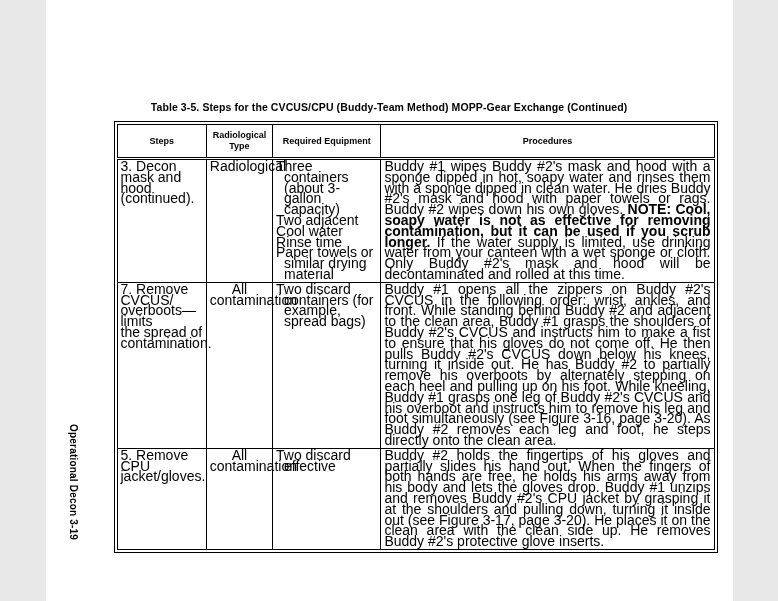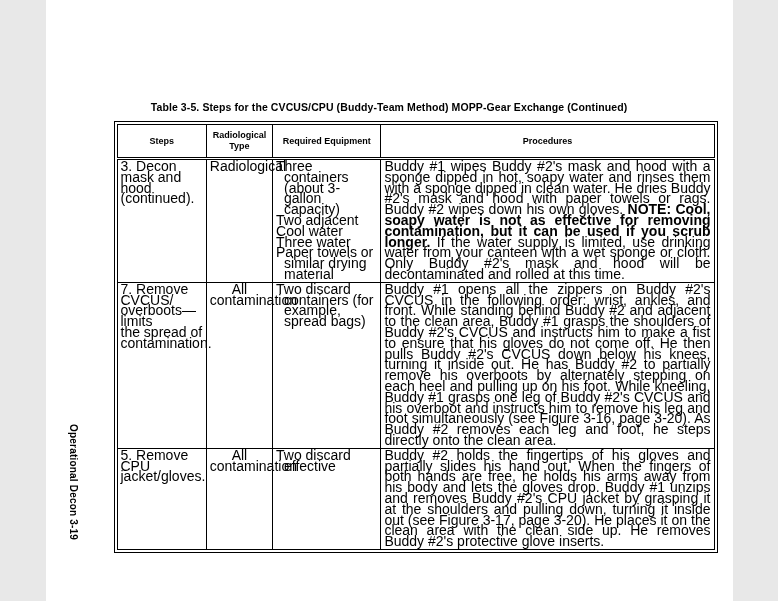--- a/index.html
+++ b/index.html
@@ -109,21 +109,21 @@
 hood (continued).</div>
             </td>
           <td>
               <div class="cell-contam">Radiological</div>
             </td>
           <td>
             <div>
               <div class="equip-item">Three containers (about 3-gallon capacity)</div>
               <div class="equip-item">Two adjacent</div>
               <div class="equip-item">Cool water</div>
-              <div class="equip-item">Three water</div>
+              <div class="equip-item">Rinse time</div>
               <div class="equip-item">Paper towels or similar drying material</div>
             </div>
           </td>
           <td>
             <div class="cell-proc"><span>Buddy #1 wipes Buddy #2's mask and hood with a sponge dipped in hot, soapy water and rinses them with a sponge dipped in clean water.  He dries Buddy #2's mask and hood with paper towels or rags.  Buddy #2 wipes down his own gloves.  </span><span class="b">NOTE:  Cool, soapy water is not as effective for removing contamination, but it can be used if you scrub longer.</span><span>  If the water supply is limited, use drinking water from your canteen with a wet sponge or cloth.  Only Buddy #2's mask and hood will be decontaminated and rolled at this time.</span></div>
           </td>
         </tr>
         <tr style="height:97px;">
           <td>
               <div class="cell-step">7. Remove CVCUS/

